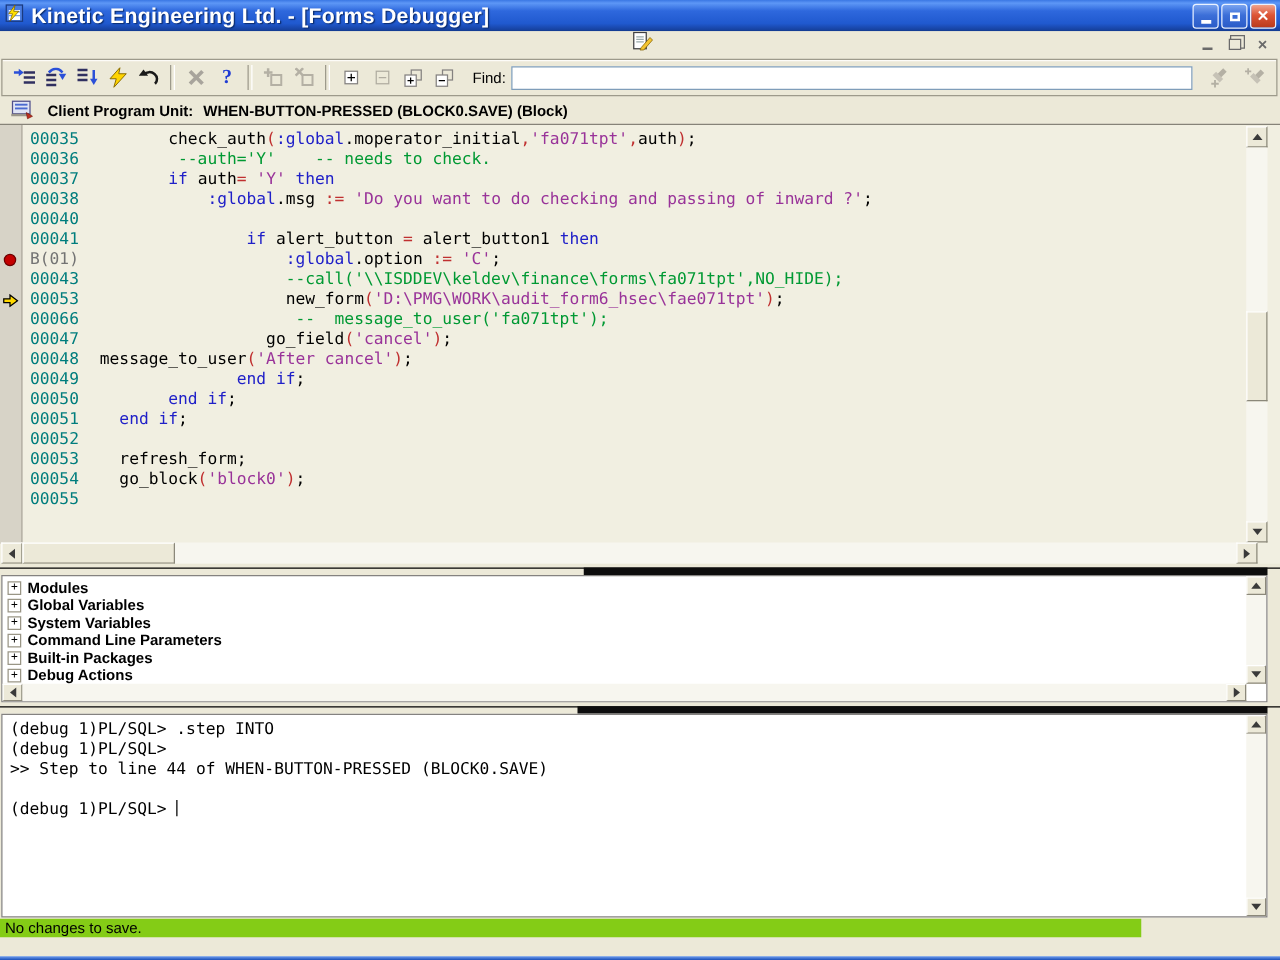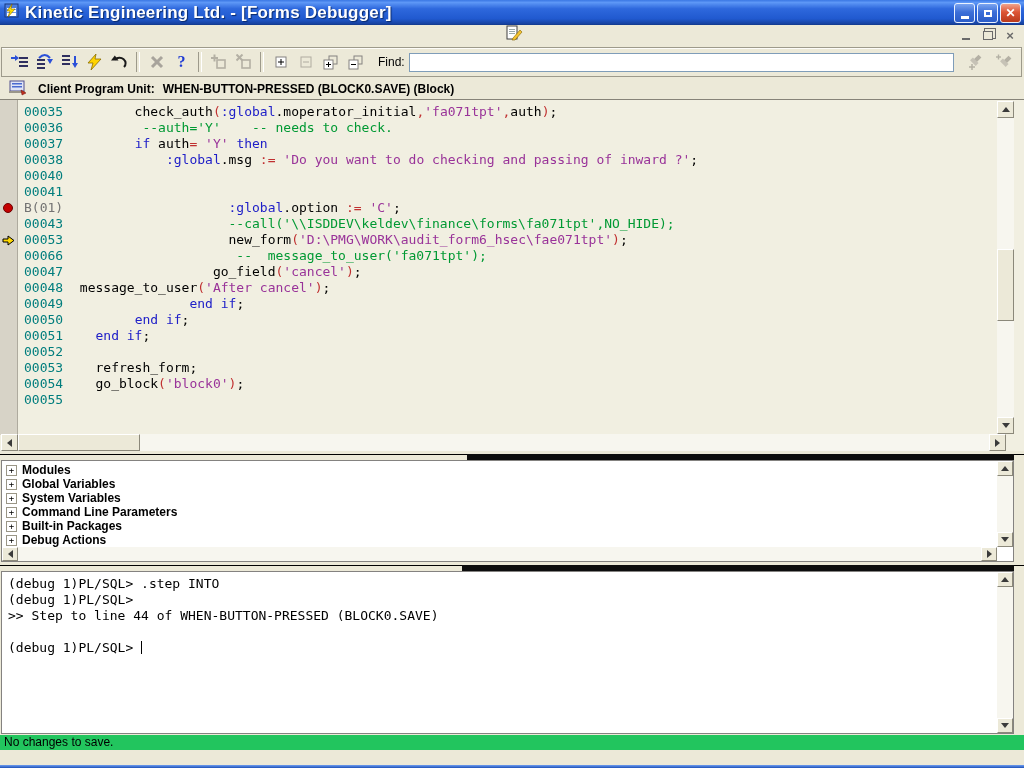--- a/index.html
+++ b/index.html
@@ -117,21 +117,21 @@
     font-family:"DejaVu Sans Mono",monospace;font-size:13px;}
   .console-lines{position:absolute;left:6px;top:4px;right:20px;}
   .console-line{height:16px;line-height:16px;white-space:pre;}
   .caret{display:inline-block;width:1px;height:13px;background:#000;vertical-align:-2px;}
   .con-vsb{position:absolute;right:0;top:0;bottom:0;width:16px;}
   .con-vsb .up{position:absolute;top:0;width:16px;height:15px;}
   .con-vsb .down{position:absolute;bottom:0;width:16px;height:15px;}
   .con-vsb .trk{position:absolute;top:15px;bottom:15px;width:16px;}
 
   
-  .statusbar{position:absolute;left:0;top:735px;width:1024px;height:15px;background:#22c55e;
+  .statusbar{position:absolute;left:0;top:735px;width:913px;height:15px;background:#84cc16;
     font-size:12px;padding-left:4px;box-sizing:border-box;line-height:15px;}
   .recordbar{position:absolute;left:0;top:750px;width:1024px;height:15px;background:#ece9d8;
     display:flex;gap:7px;padding-left:2px;box-sizing:border-box;}
   .record-cell{height:19px;border:1px solid;border-color:#848280 #fff #fff #848280;
     background:#ece9d8;font-size:11px;line-height:12px;padding-left:3px;box-sizing:border-box;margin-top:36px;}
   .record-cell:nth-child(1){width:416px;} .record-cell:nth-child(2){width:207px;}
   .record-cell:nth-child(3){width:99px;}  .record-cell:nth-child(4){width:264px;}
   .bottom-strip{position:absolute;left:0;top:765px;width:1024px;height:3px;
     background:linear-gradient(180deg,#6f9ef0,#1c50b8);}
 </style>
@@ -323,21 +323,21 @@
 </div>
 
 <div class="source-pane">
   <div class="gutter-bg"></div>
   <div class="code-lines">
       <div class="code-line"><span class="code-gutter"></span><span class="lnum">00035</span><span><span class="ct">        check_auth</span><span class="co">(</span><span class="ck">:global</span><span class="ct">.moperator_initial</span><span class="co">,</span><span class="cs">'fa071tpt'</span><span class="co">,</span><span class="ct">auth</span><span class="co">)</span><span class="ct">;</span></span></div>
       <div class="code-line"><span class="code-gutter"></span><span class="lnum">00036</span><span><span class="cm">         --auth='Y'    -- needs to check.</span></span></div>
       <div class="code-line"><span class="code-gutter"></span><span class="lnum">00037</span><span><span class="ct">        </span><span class="ck">if</span><span class="ct"> auth</span><span class="co">=</span><span class="ct"> </span><span class="cs">'Y'</span><span class="ct"> </span><span class="ck">then</span></span></div>
       <div class="code-line"><span class="code-gutter"></span><span class="lnum">00038</span><span><span class="ct">            </span><span class="ck">:global</span><span class="ct">.msg </span><span class="co">:=</span><span class="ct"> </span><span class="cs">'Do you want to do checking and passing of inward ?'</span><span class="ct">;</span></span></div>
       <div class="code-line"><span class="code-gutter"></span><span class="lnum">00040</span><span></span></div>
-      <div class="code-line"><span class="code-gutter"></span><span class="lnum">00041</span></div>
+      <div class="code-line"><span class="code-gutter"></span><span class="lnum">00041</span><span><span class="ct">                </span><span class="ck">if</span><span class="ct"> alert_button </span><span class="co">=</span><span class="ct"> alert_button1 </span><span class="ck">then</span></span></div>
       <div class="code-line"><span class="code-gutter"><span class="bp-dot"></span></span><span class="lnum bnum">B(01)</span><span><span class="ct">                    </span><span class="ck">:global</span><span class="ct">.option </span><span class="co">:=</span><span class="ct"> </span><span class="cs">'C'</span><span class="ct">;</span></span></div>
       <div class="code-line"><span class="code-gutter"></span><span class="lnum">00043</span><span><span class="cm">                    --call('\\ISDDEV\keldev\finance\forms\fa071tpt',NO_HIDE);</span></span></div>
       <div class="code-line"><span class="code-gutter"><svg class="cur-arrow" width="13" height="11" viewBox="0 0 13 11">
             <polygon points="1,4 6,4 6,1 12,5.5 6,10 6,7 1,7" fill="#ffd800" stroke="#000" stroke-width="1"></polygon>
           </svg></span><span class="lnum">00053</span><span><span class="ct">                    new_form</span><span class="co">(</span><span class="cs">'D:\PMG\WORK\audit_form6_hsec\fae071tpt'</span><span class="co">)</span><span class="ct">;</span></span></div>
       <div class="code-line"><span class="code-gutter"></span><span class="lnum">00066</span><span><span class="cm">                     --  message_to_user('fa071tpt');</span></span></div>
       <div class="code-line"><span class="code-gutter"></span><span class="lnum">00047</span><span><span class="ct">                  go_field</span><span class="co">(</span><span class="cs">'cancel'</span><span class="co">)</span><span class="ct">;</span></span></div>
       <div class="code-line"><span class="code-gutter"></span><span class="lnum">00048</span><span><span class="ct"> message_to_user</span><span class="co">(</span><span class="cs">'After cancel'</span><span class="co">)</span><span class="ct">;</span></span></div>
       <div class="code-line"><span class="code-gutter"></span><span class="lnum">00049</span><span><span class="ct">               </span><span class="ck">end if</span><span class="ct">;</span></span></div>
       <div class="code-line"><span class="code-gutter"></span><span class="lnum">00050</span><span><span class="ct">        </span><span class="ck">end if</span><span class="ct">;</span></span></div>

